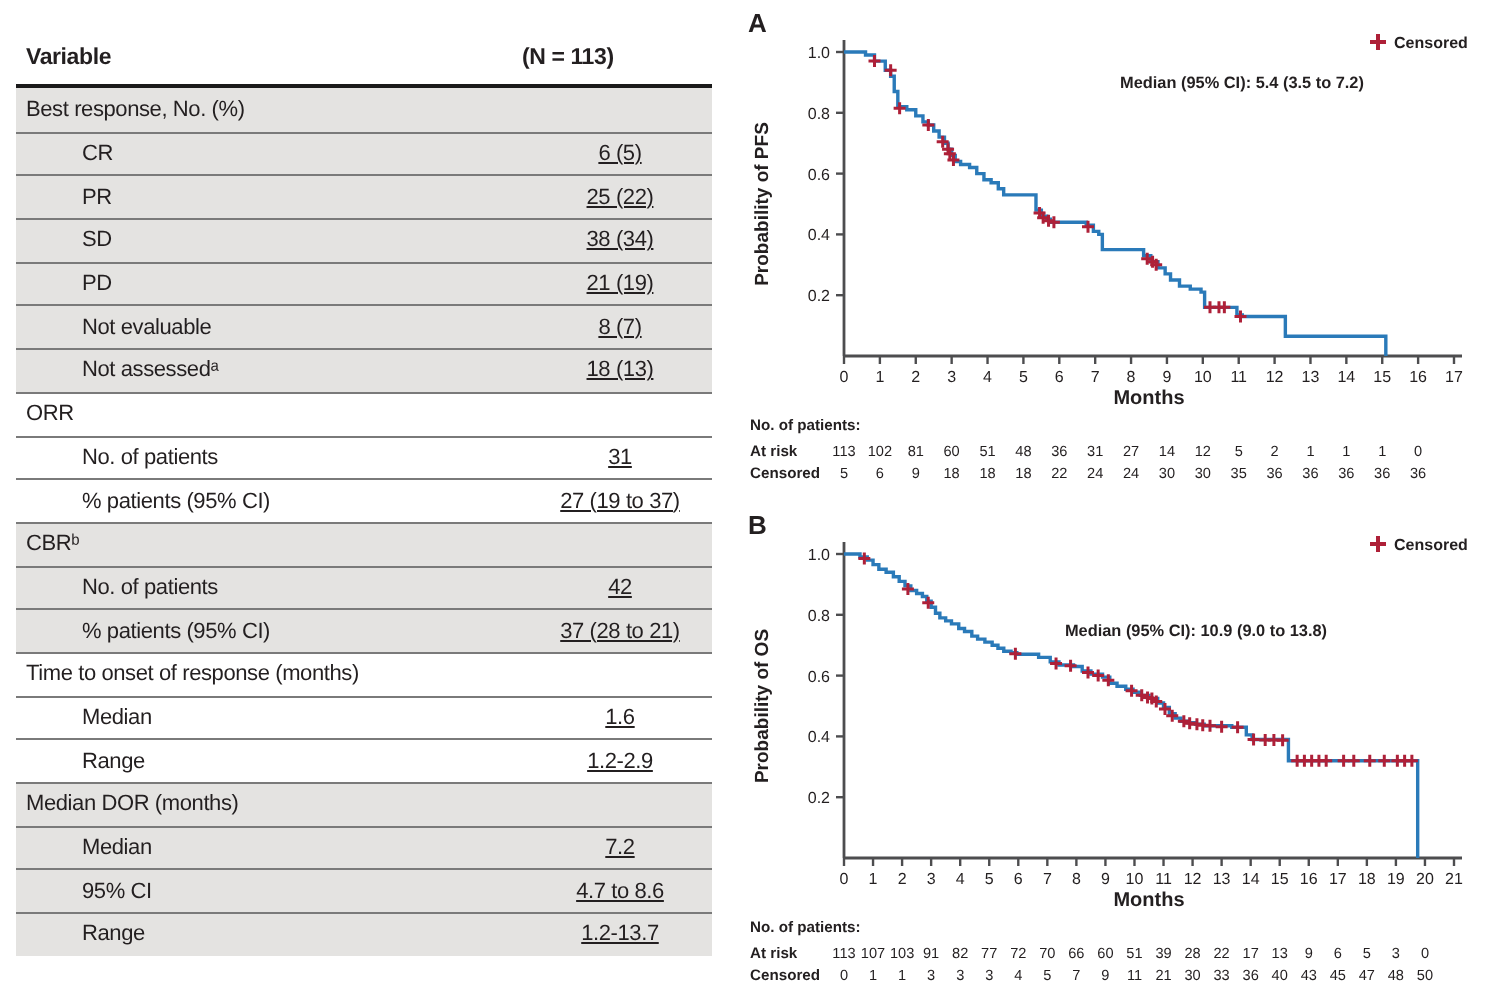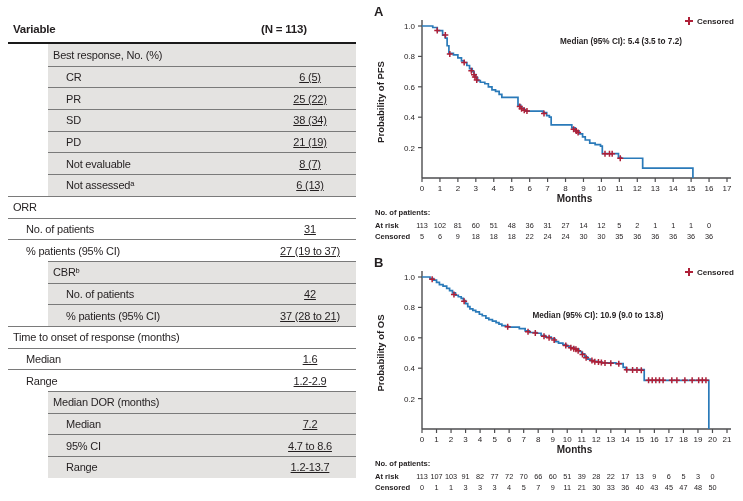--- a/index.html
+++ b/index.html
@@ -7,23 +7,23 @@
           font-family:"Liberation Sans",sans-serif;color:#231f20;}
   
   .table-wrap{position:absolute;left:8px;top:16px;width:348px;}
   .thead{display:flex;align-items:center;height:26px;border-bottom:2.5px solid #1a1a1a;
          font-weight:bold;font-size:11.5px;letter-spacing:-0.2px;}
   .thead .h-var{padding-left:5px;flex:1;}
   .thead .h-n{width:92px;text-align:left;padding-right:3px;}
   .trow{display:flex;align-items:center;height:21.7px;border-top:1px solid #7a7a7a;
         font-size:11px;letter-spacing:-0.2px;box-sizing:border-box;}
   .trow:first-child{border-top:none;}
-  .trow.shaded{background:#e4e3e1;margin-left:40px;}
+  .trow.shaded{background:#e4e3e1;}
   .trow .c-label{flex:1;padding-left:5px;}
-  .trow .c-label.ind{padding-left:18px;}
+  .trow .c-label.ind{padding-left:33px;}
   .trow .c-value{width:92px;text-align:center;text-decoration:underline;}
   
   .chart{position:absolute;width:372px;height:250px;}
   #chartA{left:371px;top:0;}
   #chartB{left:371px;top:251px;}
   svg text{font-family:"Liberation Sans",sans-serif;fill:#231f20;}
 </style>
 </head>
 <body>
 
@@ -54,21 +54,21 @@
         <div class="trow shaded">
           <span class="c-label ind">PD</span>
           <span class="c-value">21 (19)</span>
         </div>
         <div class="trow shaded">
           <span class="c-label ind">Not evaluable</span>
           <span class="c-value">8 (7)</span>
         </div>
         <div class="trow shaded">
           <span class="c-label ind">Not assessedᵃ</span>
-          <span class="c-value">6 (13)</span>
+          <span class="c-value">18 (13)</span>
         </div>
         <div class="trow">
           <span class="c-label">ORR</span>
           <span class="c-value"></span>
         </div>
         <div class="trow">
           <span class="c-label ind">No. of patients</span>
           <span class="c-value">31</span>
         </div>
         <div class="trow">

